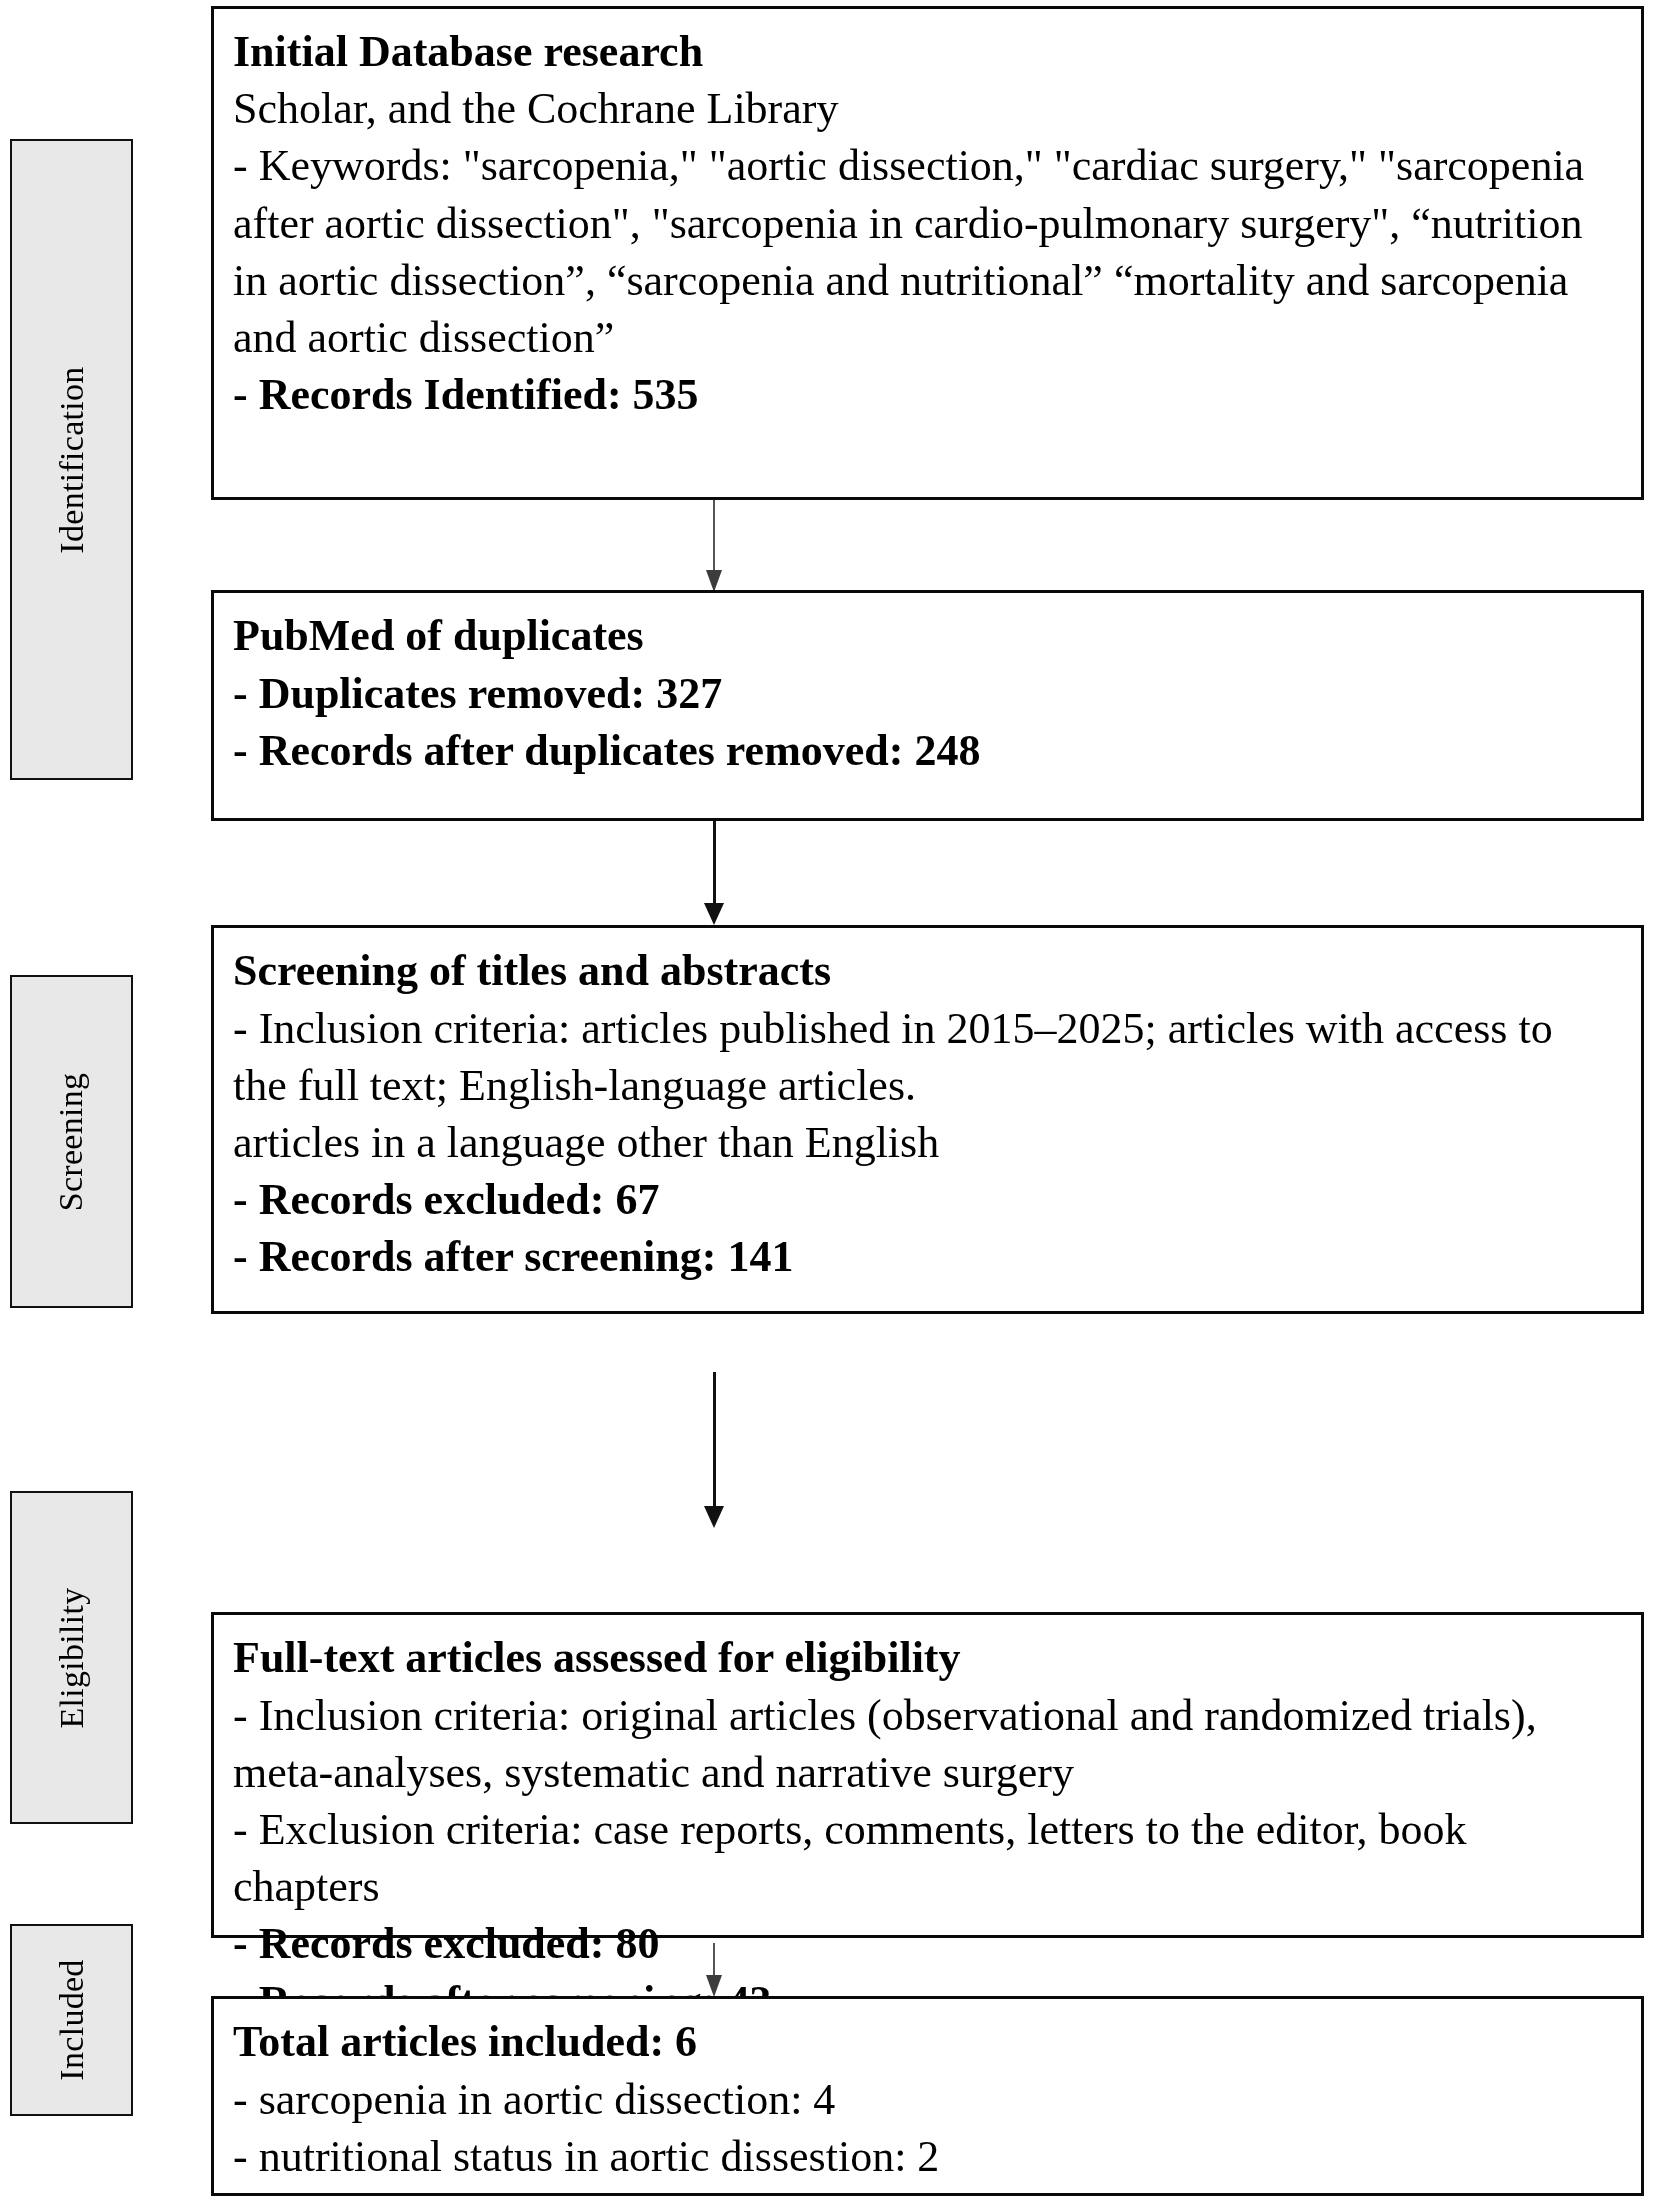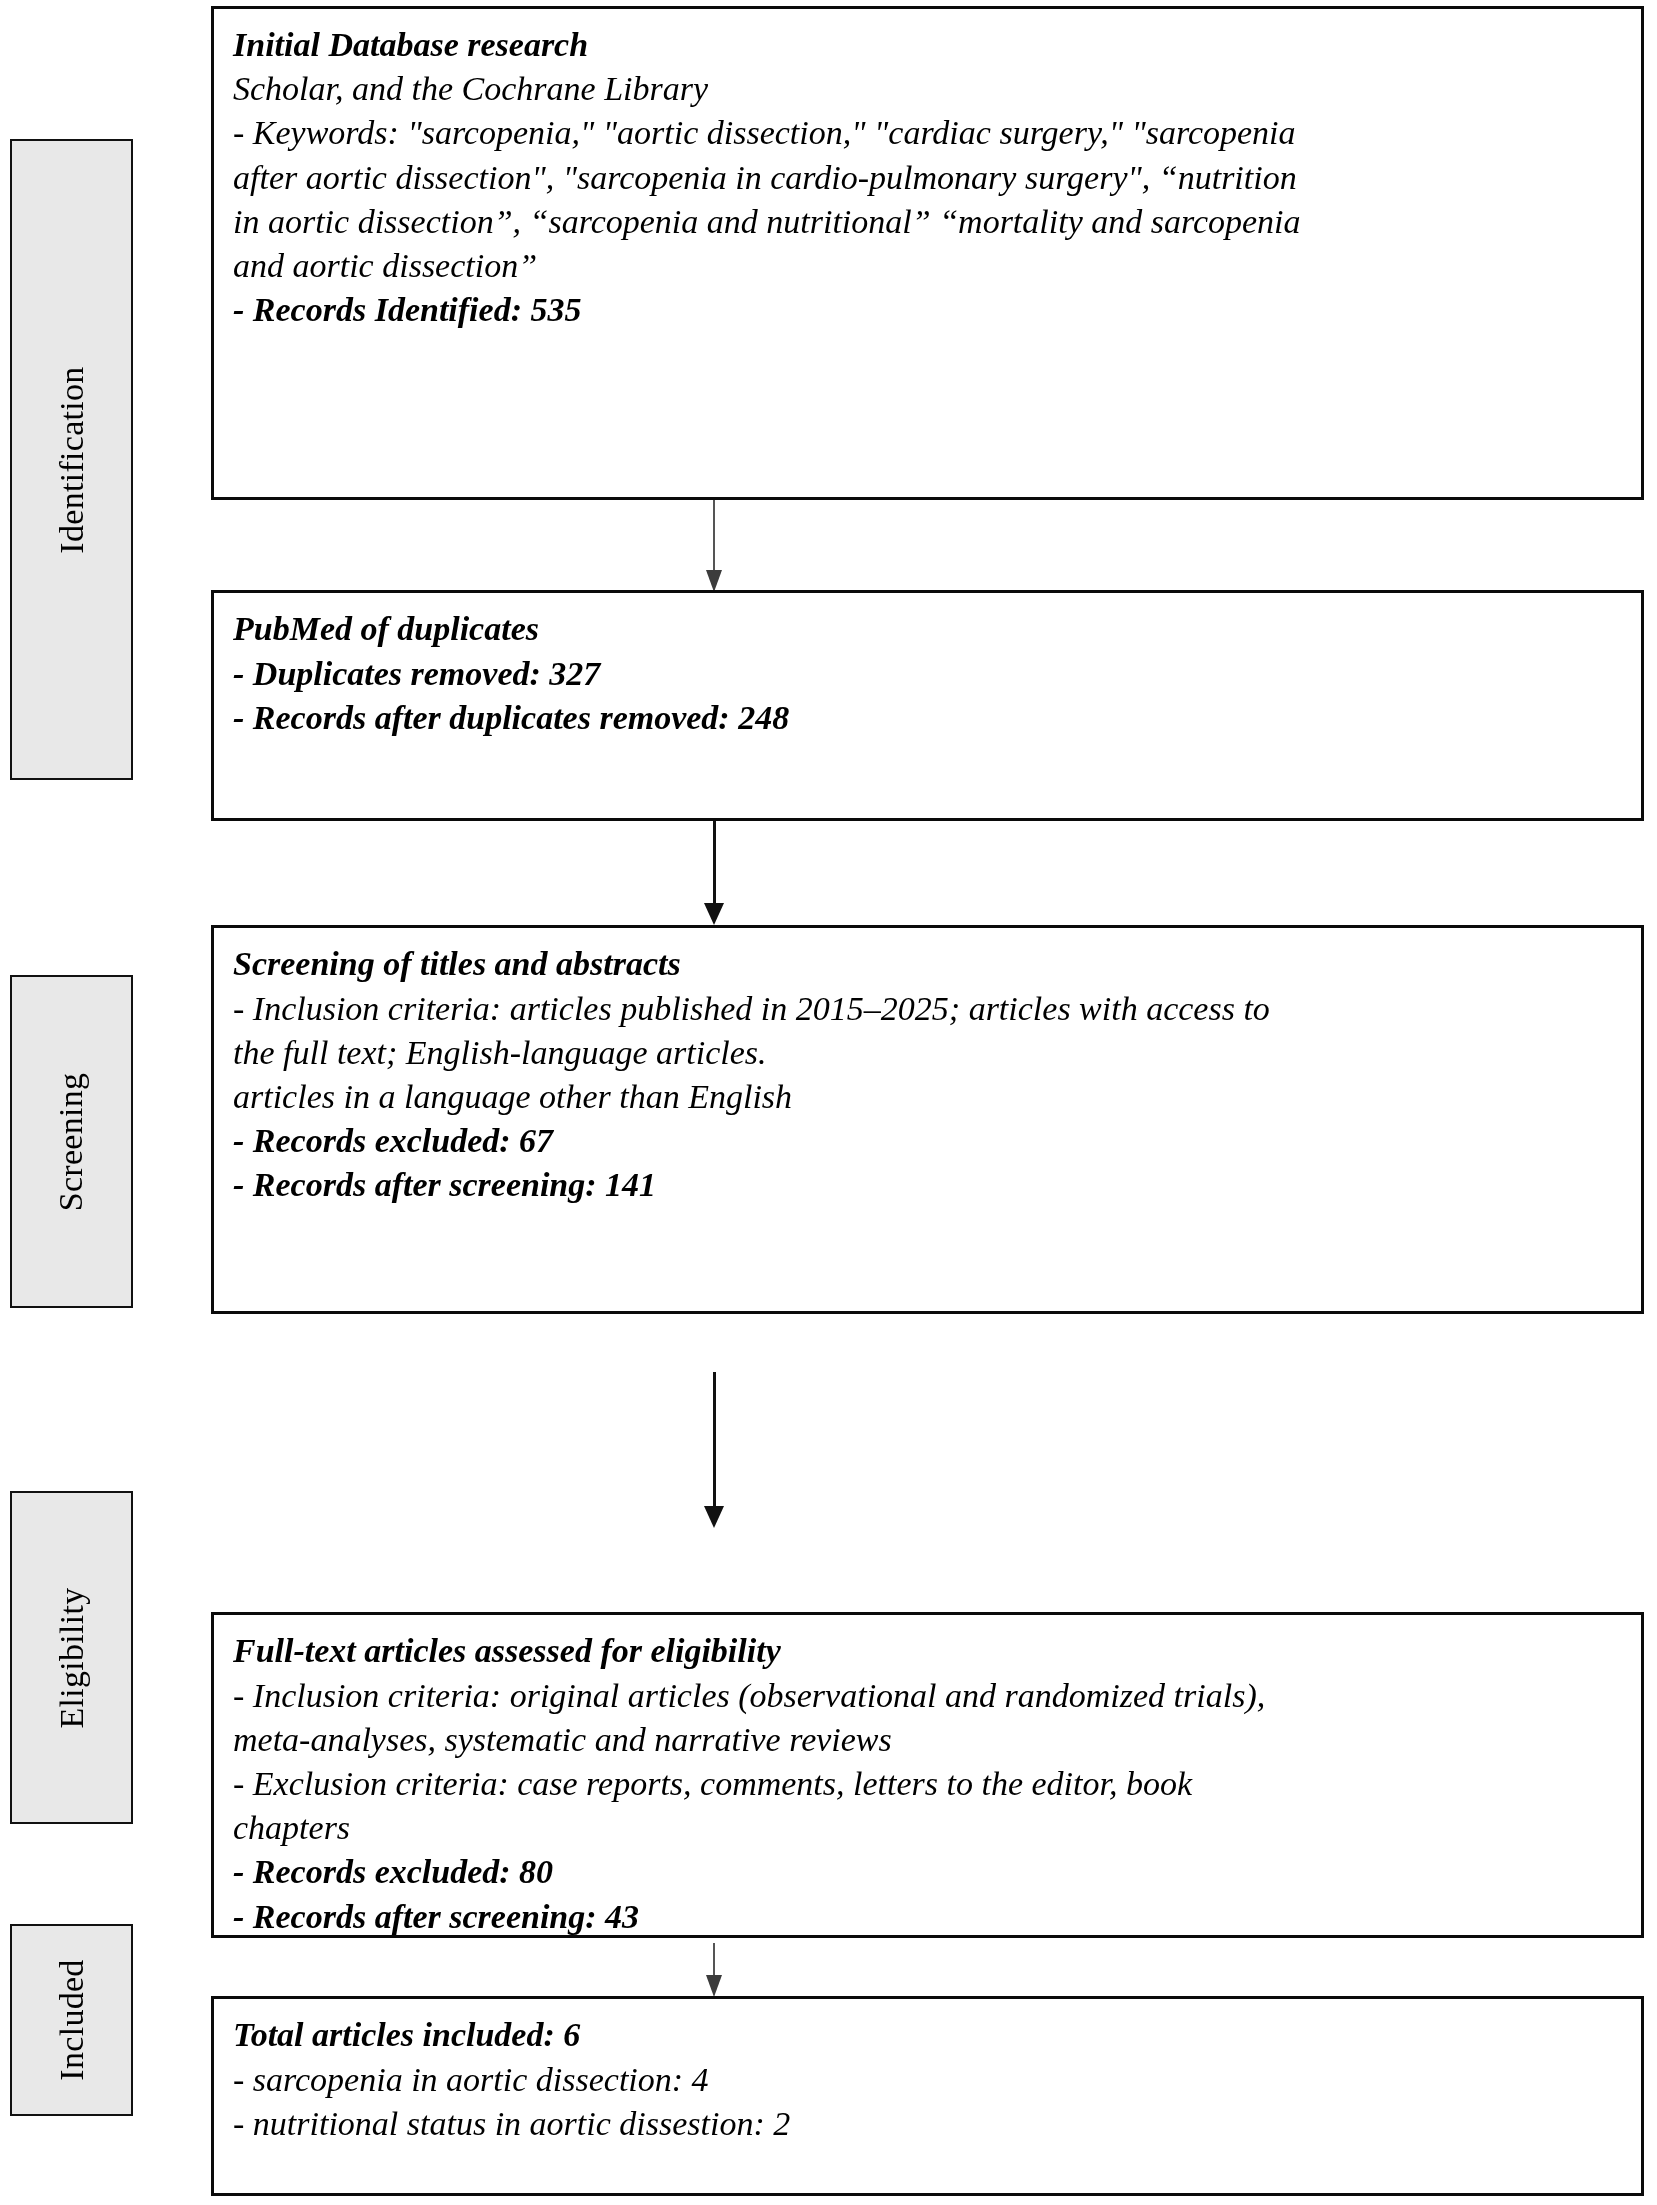--- a/index.html
+++ b/index.html
@@ -44,26 +44,25 @@
   .flow-box {
     position: absolute;
     left: 211px;
     width: 1433px;
     background: #ffffff;
     border: 3.3px solid #0a0a0a;
     box-sizing: border-box;
     padding: 14.4px 19px 14.4px 19px;
   }
   .flow-box .line {
-    font-size: 34px;
+    font-size: 44px;
     line-height: 1.30;
     margin: 0;
     padding: 0;
     text-indent: 0;
-    font-style: italic;
   }
   .flow-box .line.bold-head {
     font-weight: bold;
   }
 
   
   .arrow {
     position: absolute;
     width: 0;
   }
@@ -148,21 +147,21 @@
   </div>
 
   <div class="arrow" style="left:713px; top:1372px; height:157px;">
     <div class="shaft" style="height:136px;"></div>
     <div class="head" style="top:134px;"></div>
   </div>
 
   <div class="flow-box" style="top:1612px; height:326px;">
     <p class="line bold-head">Full-text articles assessed for eligibility</p>
     <p class="line">- Inclusion criteria: original articles (observational and randomized trials),</p>
-    <p class="line">meta-analyses, systematic and narrative reviews</p>
+    <p class="line">meta-analyses, systematic and narrative surgery</p>
     <p class="line">- Exclusion criteria: case reports, comments, letters to the editor, book</p>
     <p class="line">chapters</p>
     <p class="line bold-head">- Records excluded: 80</p>
     <p class="line bold-head">- Records after screening: 43</p>
   </div>
 
   <div class="arrow thin" style="left:713px; top:1943px; height:54px;">
     <div class="shaft" style="height:34px;"></div>
     <div class="head" style="top:32px;"></div>
   </div>

